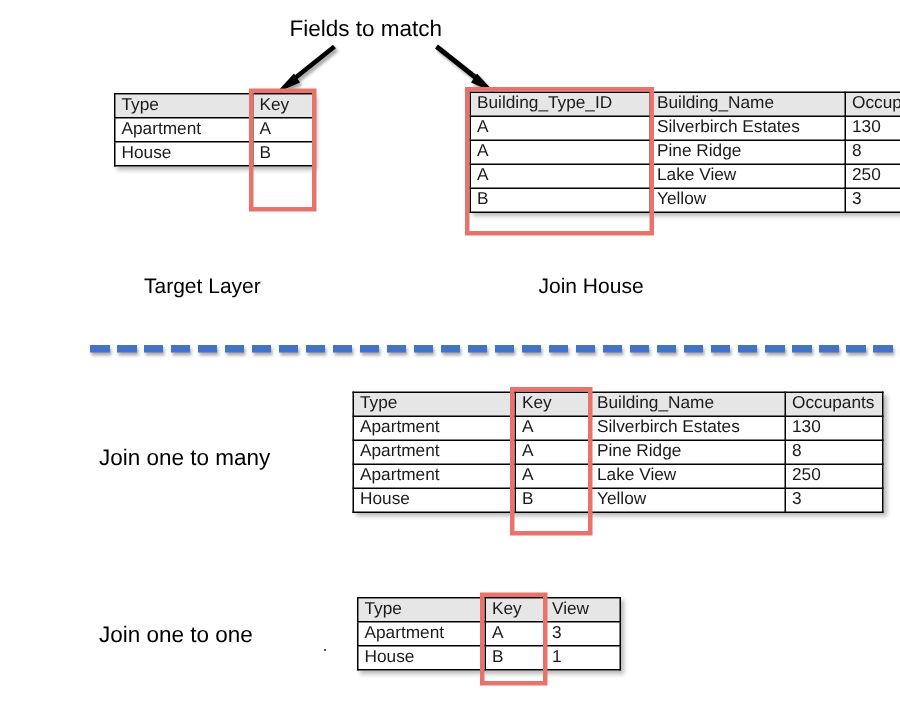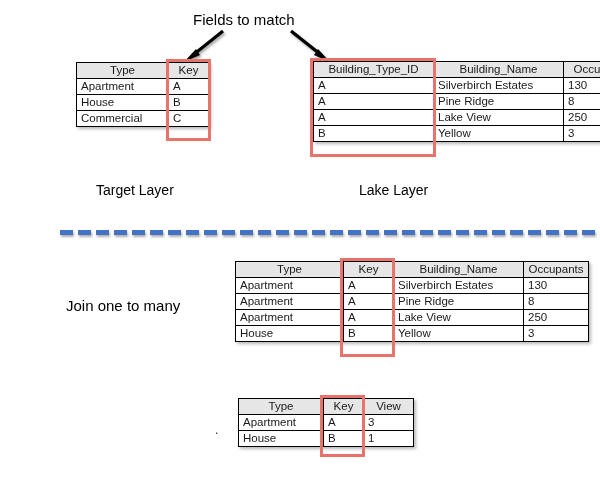--- a/index.html
+++ b/index.html
@@ -61,21 +61,20 @@
     padding: 1px 4px 2px 4px;
     text-align: left;
     font-weight: normal;
     height: 16px;
     box-sizing: border-box;
     overflow: hidden;
     white-space: nowrap;
   }
   .tbl th {
     background: #e6e6e6;
-    text-align: center;
   }
 
   
   .hl {
     position: absolute;
     border: 3px solid #e8736a;
     box-sizing: border-box;
     pointer-events: none;
     background: transparent;
   }
@@ -137,24 +136,20 @@
     </thead>
     <tbody>
       <tr>
         <td>Apartment</td>
         <td>A</td>
       </tr>
       <tr>
         <td>House</td>
         <td>B</td>
       </tr>
-      <tr>
-        <td>Commercial</td>
-        <td>C</td>
-      </tr>
     </tbody>
   </table>
   <div class="hl" style="left:118px; top:59px; width:45px; height:82px;"></div>
 
   <table class="tbl" style="left:265px; top:61px; width:325px;padding-left:16px;">
     <colgroup>
         <col style="width:120px">
         <col style="width:130px">
         <col style="width:75px">
       </colgroup>
@@ -184,21 +179,21 @@
       <tr>
         <td>B</td>
         <td>Yellow</td>
         <td>3</td>
       </tr>
     </tbody>
   </table>
   <div class="hl" style="left:262px; top:58px; width:126px; height:99px;"></div>
 
   <div class="txt layer-label" style="left:48px; top:183px;">Target Layer</div>
-  <div class="txt layer-label" style="left:311px; top:183px;">Lake Layer</div>
+  <div class="txt layer-label" style="left:311px; top:183px;">Join House</div>
 
   <div class="divider" style="left:12px; top:230px; width:583px;"></div>
 
   <div class="txt row-label" style="left:18px; top:298px;text-align:right;">Join one to many</div>
 
   <table class="tbl" style="left:187px; top:261px; width:353px;">
     <colgroup>
         <col style="width:108px">
         <col style="width:50px">
         <col style="width:130px">
@@ -234,20 +229,21 @@
       <tr>
         <td>House</td>
         <td>B</td>
         <td>Yellow</td>
         <td>3</td>
       </tr>
     </tbody>
   </table>
   <div class="hl" style="left:292px; top:258px; width:55px; height:99px;"></div>
 
+  <div class="txt row-label" style="left:18px; top:416px;">Join one to one</div>
   <div class="txt tiny-dot" style="left:167px; top:424px;">.</div>
 
   <table class="tbl" style="left:190px; top:398px; width:175px;">
     <colgroup>
         <col style="width:85px">
         <col style="width:40px">
         <col style="width:50px">
       </colgroup>
     <thead>
       <tr>

